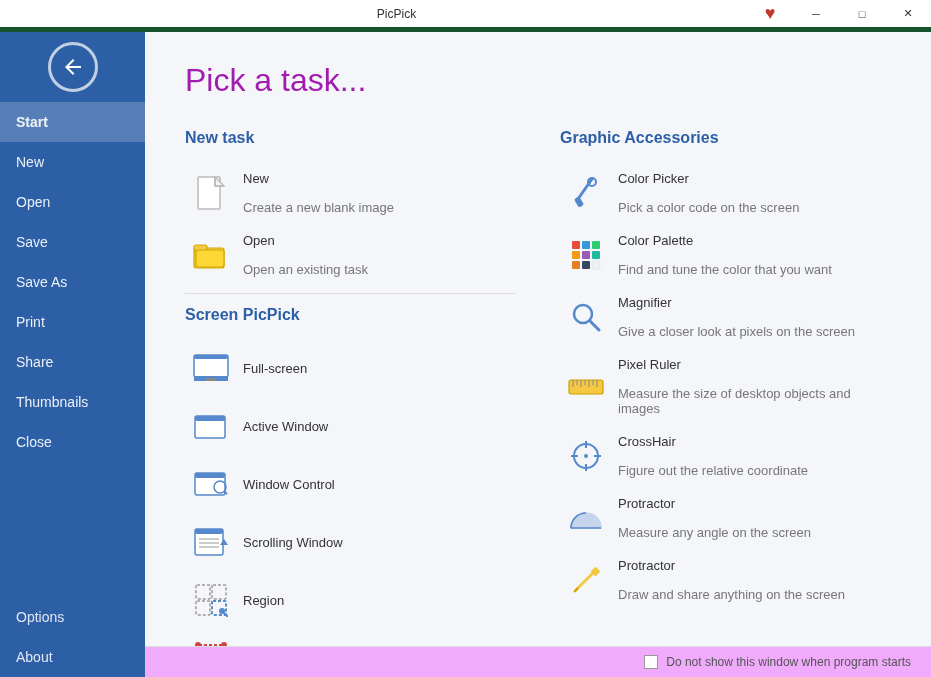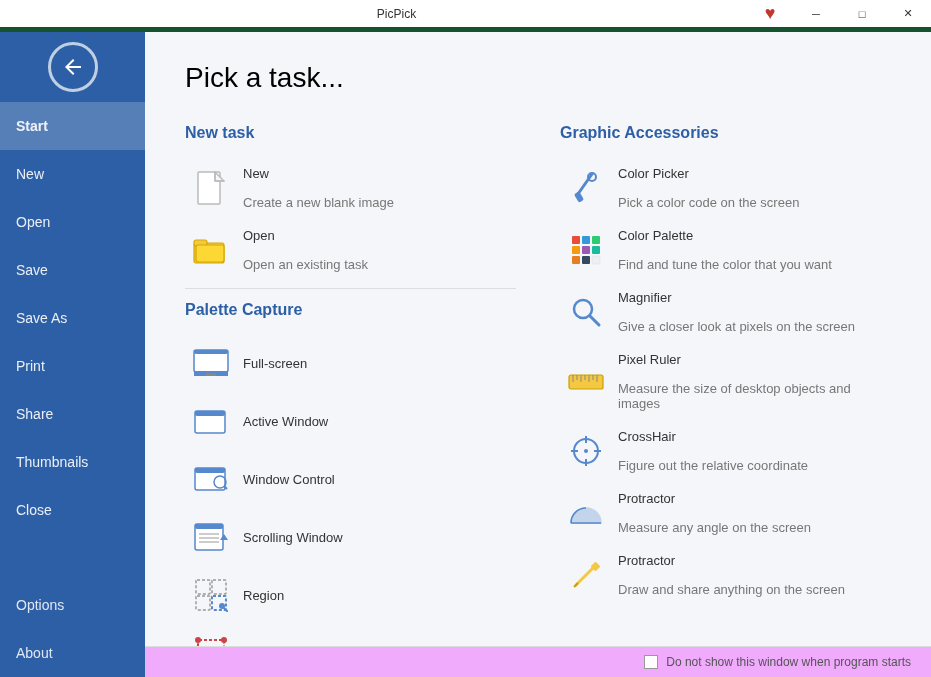--- a/index.html
+++ b/index.html
@@ -81,36 +81,36 @@
       font-size: 22px;
       cursor: pointer;
     }
     .sidebar-item {
       padding: 10px 16px;
       color: rgba(255,255,255,0.9);
       font-size: 14px;
       cursor: pointer;
       display: flex;
       align-items: center;
-      height: 48px;
+      height: 40px;
     }
     .sidebar-item.active { background: rgba(255,255,255,0.2); font-weight: 600; }
     .sidebar-divider { flex: 1; }
     .sidebar-item.bottom { color: rgba(255,255,255,0.85); }
 
     
     .content {
       flex: 1;
       background: #f4f6f9;
       overflow-y: auto;
       padding: 30px 40px 20px 40px;
     }
     .page-title {
-      font-size: 28px;
-      color: #000000;
+      font-size: 32px;
+      color: #a21caf;
       font-weight: 300;
       margin-bottom: 30px;
     }
     .two-columns {
       display: flex;
       gap: 44px;
     }
     .left-col { flex: 1; }
     .right-col { flex: 1; }
 
@@ -276,21 +276,21 @@
               </svg>
             </div>
             <div class="task-text">
               <span class="task-label">Open</span>
               <span class="task-desc">Open an existing task</span>
             </div>
           </div>
 
           <hr class="section-divider">
 
-          <div class="section-title">Palette Capture</div>
+          <div class="section-title">Screen PicPick</div>
 
           <div class="task-item">
             <div class="task-icon">
               <svg width="36" height="28" viewBox="0 0 36 28">
                 <rect x="1" y="1" width="34" height="22" rx="2" fill="white" stroke="#5588cc" stroke-width="1.5"></rect>
                 <rect x="1" y="1" width="34" height="4" rx="2" fill="#5588cc"></rect>
                 <rect x="1" y="22" width="34" height="5" rx="0" fill="#5588cc"></rect>
                 <rect x="13" y="24" width="10" height="3" rx="1" fill="#888"></rect>
               </svg>
             </div>

